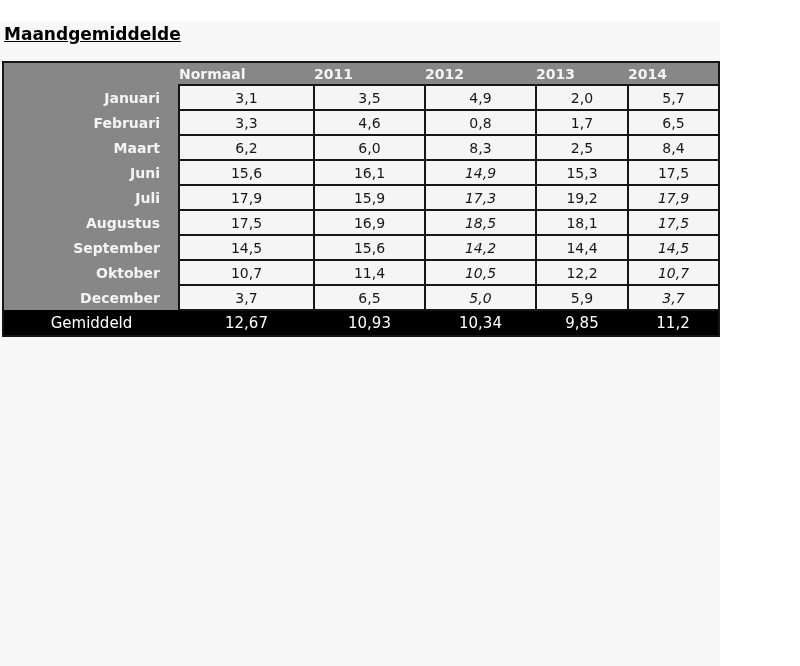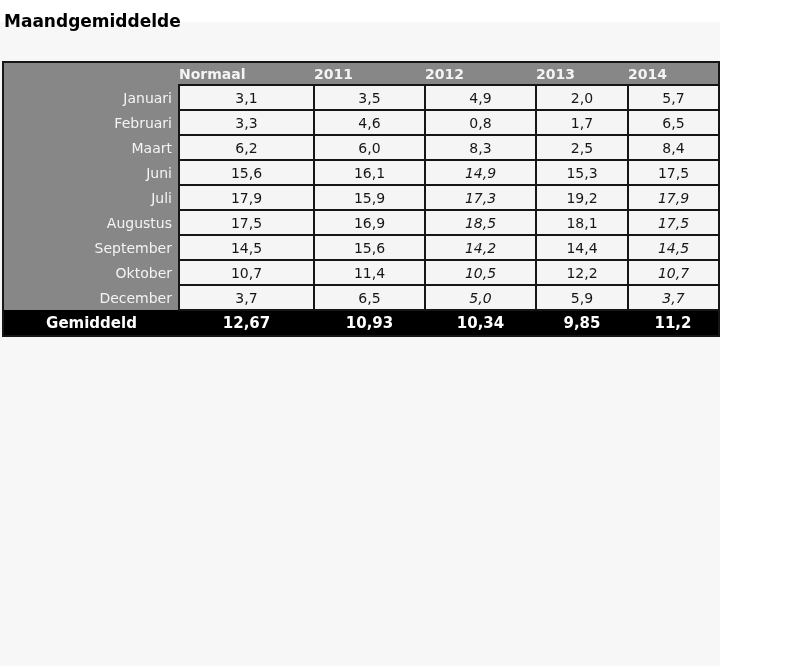--- a/index.html
+++ b/index.html
@@ -9,56 +9,57 @@
     font-family: "DejaVu Sans", "Liberation Sans", sans-serif;
     overflow: hidden;
   }
   .page { position: relative; width: 800px; height: 666px; }
   .content-band {
     position: absolute; left: 0; top: 22px;
     width: 720px; height: 644px;
     background: var(--band-bg, #f7f7f7);
   }
   .page-title {
-    position: absolute; left: 4px; top: 11px; margin: 0;
+    position: absolute; left: 4px; top: 24px; margin: 0;
     font-size: 17px; font-weight: bold; color: #000000;
     letter-spacing: 0px;
+    text-decoration: underline;
   }
   table.avg-table {
     position: absolute; left: 2px; top: 61px;
     border-collapse: collapse; table-layout: fixed;
     width: 716px;
     border: 2px solid var(--border-color, #161616);
   }
   .avg-table th, .avg-table td {
     font-size: 14px; padding: 0; vertical-align: middle;
     overflow: hidden; white-space: nowrap;
   }
   .avg-table thead th {
     background: var(--header-bg, #878787);
     color: var(--header-text, #f4f4f4);
     font-weight: bold; height: 21px; text-align: left; border: 0;
   }
   .avg-table tbody th.month-cell {
     background: var(--header-bg, #878787);
     color: var(--header-text, #f4f4f4);
-    font-weight: normal; text-align: right; padding-right: 6px; border: 0;
+    font-weight: bold; text-align: right; padding-right: 18px; border: 0;
   }
   .avg-table tbody td.value-cell {
     background: var(--cell-bg, #f5f5f5);
     color: var(--cell-text, #161616);
     border: 2px solid var(--border-color, #161616);
     text-align: center; height: 23px;
   }
   .avg-table tbody td.value-cell.italic { font-style: italic; }
   .avg-table tbody td.value-cell.bold-italic { font-style: italic; font-weight: bold; }
   .avg-table tfoot td {
     background: var(--footer-bg, #000000);
     color: var(--footer-text, #ffffff);
-    font-weight: bold; height: 24px; text-align: center; font-size: 15px; border: 0;
+    font-weight: normal; height: 24px; text-align: center; font-size: 15px; border: 0;
   }
 </style>
 </head>
 <body>
 
 <div class="page">
   <div class="content-band"></div>
 
   <h1 class="page-title">Maandgemiddelde</h1>
 

